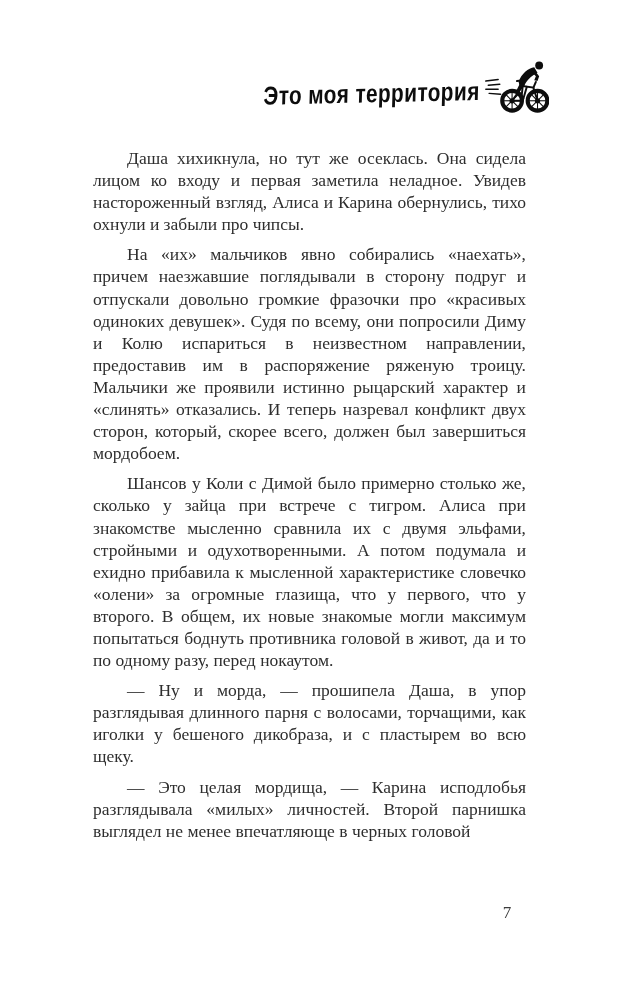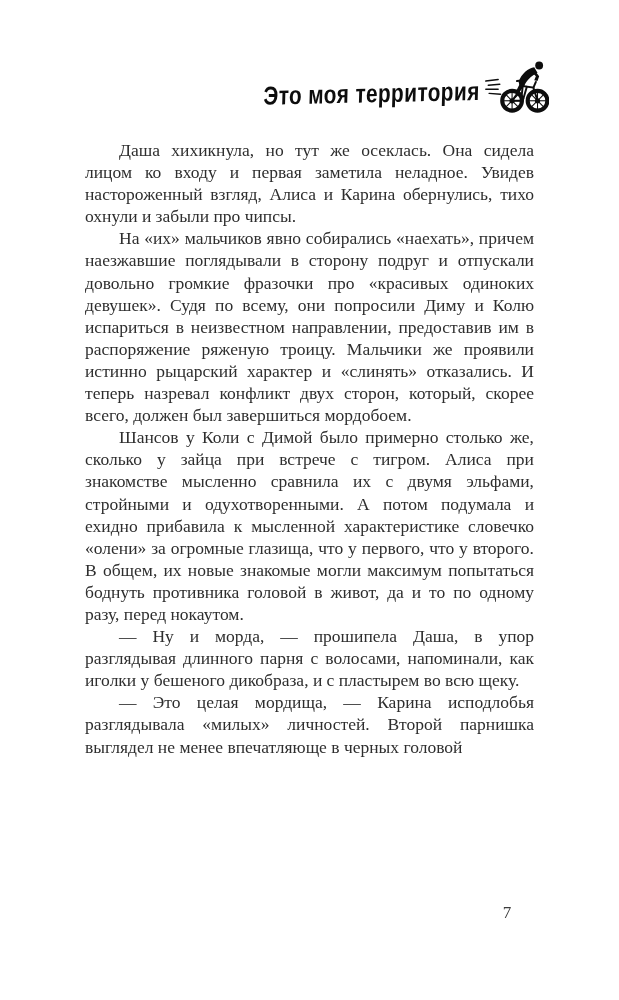--- a/index.html
+++ b/index.html
@@ -49,21 +49,21 @@
     left: 85px;
     width: 449px;
     color: #2e2e2e;
     font-size: 17.5px;
     line-height: 22.1px;
     text-align: justify;
     hyphens: auto;
     -webkit-hyphens: auto;
   }
   .body-text p {
-    margin: 0;
+    margin: 8px;
     padding: 0;
     text-indent: 34px;
   }
   
   .page-number {
     position: absolute;
     top: 903px;
     left: 482px;
     width: 50px;
     text-align: center;
@@ -123,19 +123,19 @@
         <path d="M59,11 L66,20 L64,26 L60,25 L62,20 L56,14 Z"></path>
         <path d="M43,28 L38,38 L45,49 L48,47 L42,38 L48,30 Z"></path>
       </g>
     </svg>
   </div>
 
   <div class="body-text">
     <p>Даша хихикнула, но тут же осеклась. Она сидела лицом ко входу и первая заметила неладное. Увидев настороженный взгляд, Алиса и Карина обернулись, тихо охнули и забыли про чипсы.</p>
     <p>На «их» мальчиков явно собирались «наехать», причем наезжавшие поглядывали в сторону подруг и отпускали довольно громкие фразочки про «красивых одиноких девушек». Судя по всему, они попросили Диму и Колю испариться в неизвестном направлении, предоставив им в распоряжение ряженую троицу. Мальчики же проявили истинно рыцарский характер и «слинять» отказались. И теперь назревал конфликт двух сторон, который, скорее всего, должен был завершиться мордобоем.</p>
     <p>Шансов у Коли с Димой было примерно столько же, сколько у зайца при встрече с тигром. Алиса при знакомстве мысленно сравнила их с двумя эльфами, стройными и одухотворенными. А потом подумала и ехидно прибавила к мысленной характеристике словечко «олени» за огромные глазища, что у первого, что у второго. В общем, их новые знакомые могли максимум попытаться боднуть противника головой в живот, да и то по одному разу, перед нокаутом.</p>
-    <p>— Ну и морда, — прошипела Даша, в упор разглядывая длинного парня с волосами, напоминали, как иголки у бешеного дикобраза, и с пластырем во всю щеку.</p>
+    <p>— Ну и морда, — прошипела Даша, в упор разглядывая длинного парня с волосами, торчащими, как иголки у бешеного дикобраза, и с пластырем во всю щеку.</p>
     <p>— Это целая мордища, — Карина исподлобья разглядывала «милых» личностей. Второй парнишка выглядел не менее впечатляюще в черных головой</p>
   </div>
 
   <div class="page-number">7</div>
 
 </div>
 
 </body></html>

